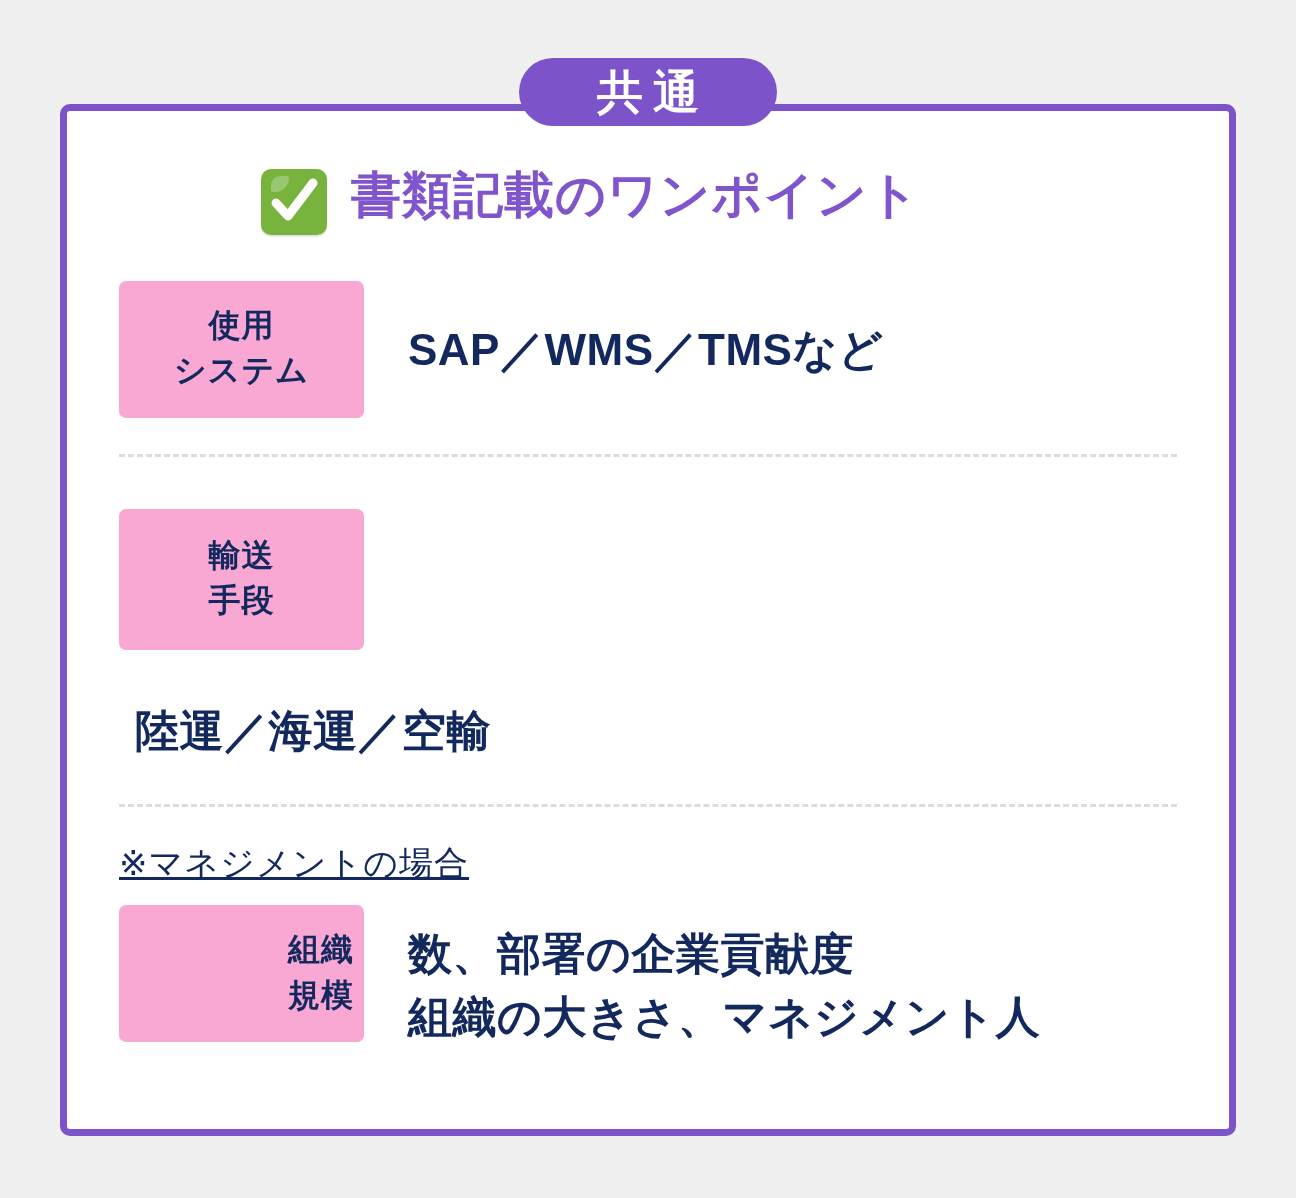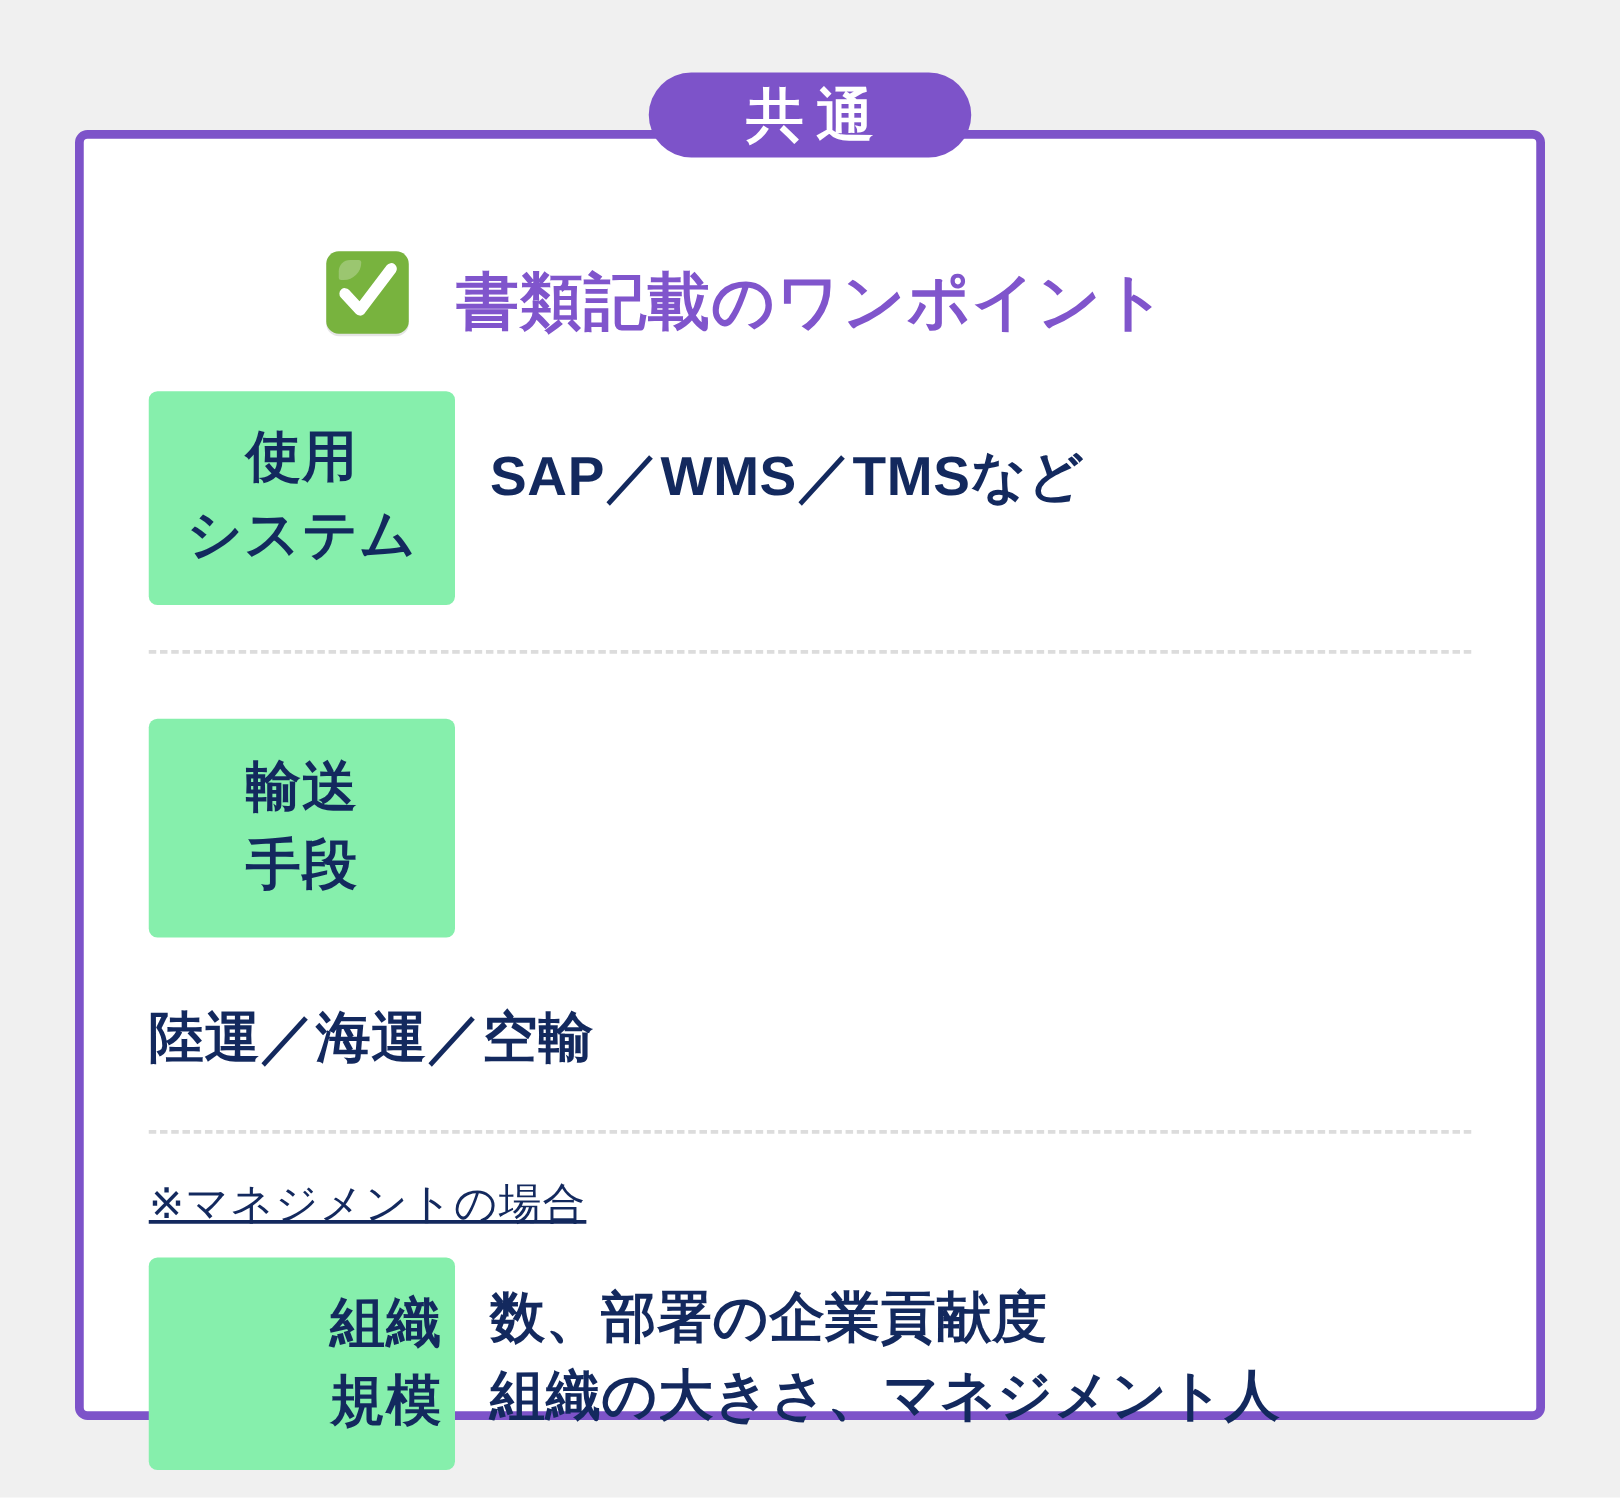--- a/index.html
+++ b/index.html
@@ -62,25 +62,24 @@
     top: 0;
     right: 0;
     bottom: 0;
     padding: 58px 52px 0 52px;
     box-sizing: border-box;
   }
 
   
   .title-row {
     display: flex;
-    align-items: flex-end;
-    gap: 38px;
+    align-items: flex-start;
+    gap: 24px;
     padding-left: 142px;
     margin-bottom: 46px;
-    margin-top: 32px;
   }
   .check-icon {
     width: 66px;
     height: 66px;
     flex: 0 0 66px;
     position: relative;
     border-radius: 10px;
     background: #78b33e;
     box-shadow: 0 2px 0 rgba(0,0,0,0.10);
   }
@@ -109,47 +108,48 @@
   }
 
   
   .row {
     display: flex;
     align-items: flex-start;
     gap: 28px;
   }
   .chip {
     flex: 0 0 auto;
-    background: #86efac;
+    background: #f9a8d4;
     color: #13295e;
     border-radius: 7px;
     width: 245px;
     box-sizing: border-box;
     padding: 22px 10px;
     text-align: center;
-    font-size: 44px;
+    font-size: 32px;
     font-weight: bold;
     line-height: 1.42;
     letter-spacing: 1px;
   }
   .chip .chip-line {
     display: block;
     white-space: nowrap;
   }
   .value {
     color: #13295e;
     font-size: 44px;
     font-weight: bold;
     line-height: 1.42;
     letter-spacing: 0.5px;
     padding-top: 22px;
     max-width: 800px;
   }
   .value .value-line {
     display: block;
+    margin-left: 16px;
   }
 
   
   .row-systems .chip { padding: 22px 10px 24px; }
   .row-systems .value { padding-top: 38px; }
 
   .row-transport { margin-top: 0; flex-direction: column; }
   .row-transport .chip { padding: 24px 10px 26px; }
   .row-transport .value { padding-top: 22px; }
 

